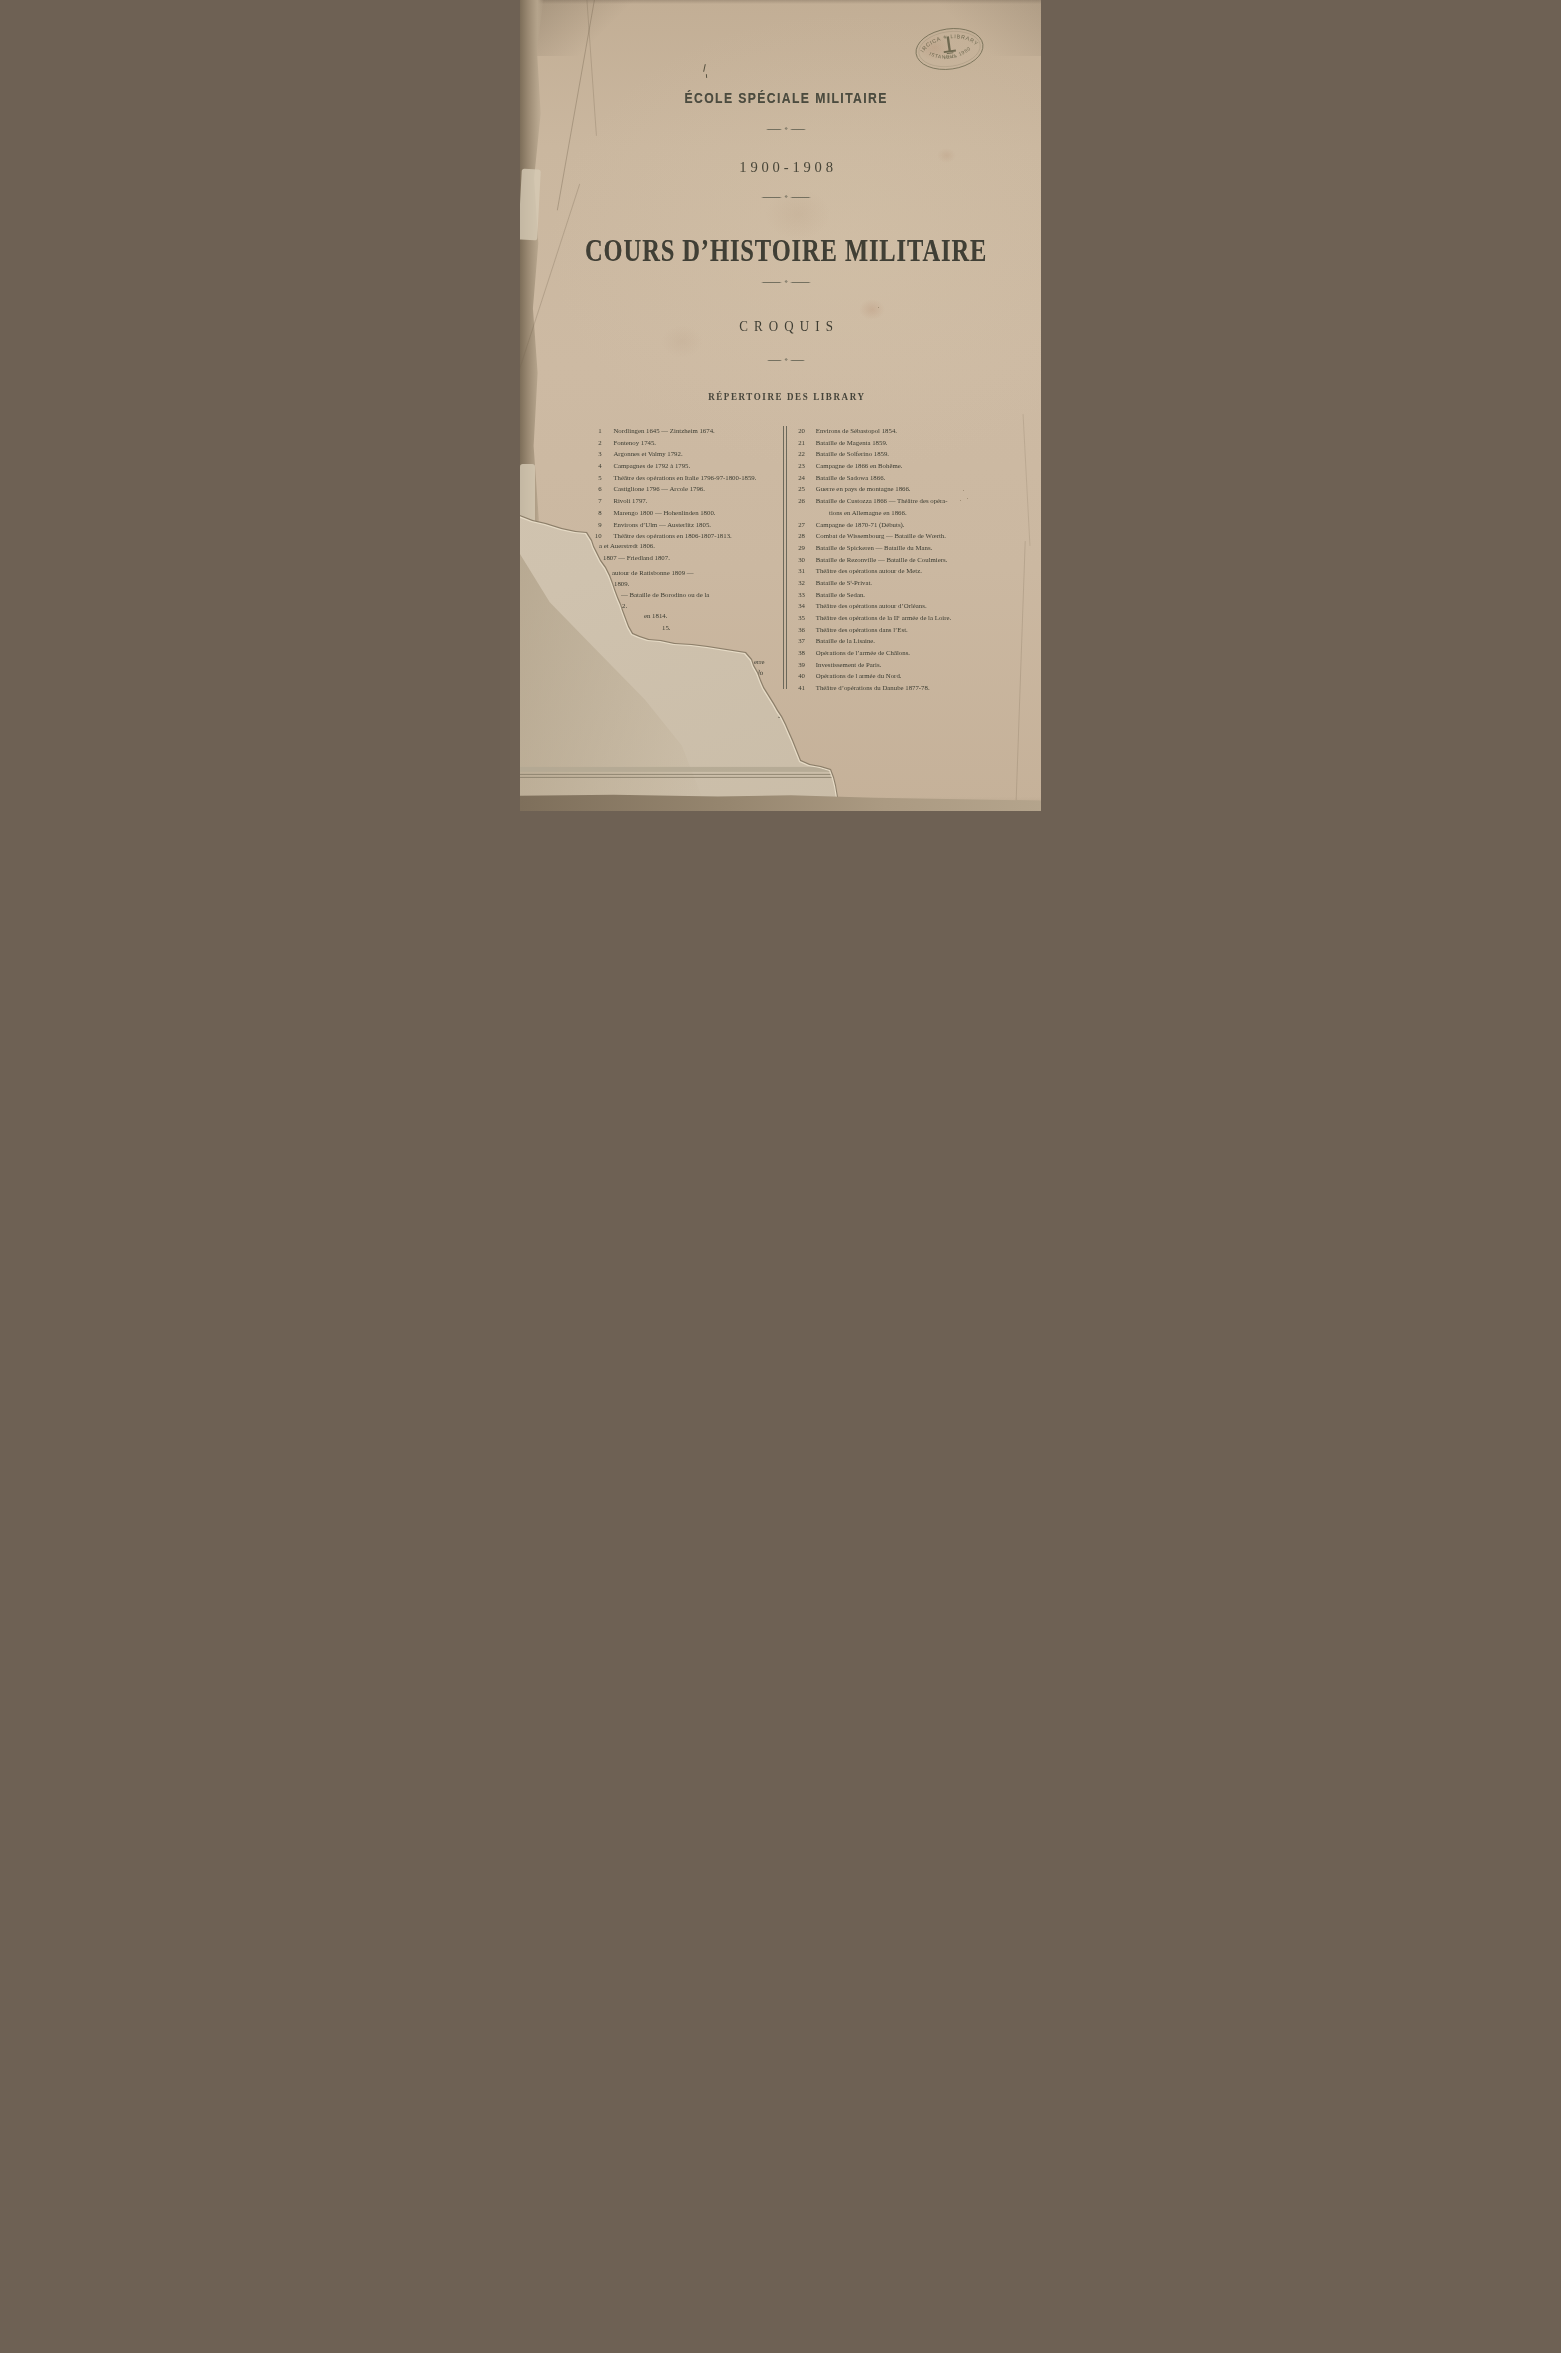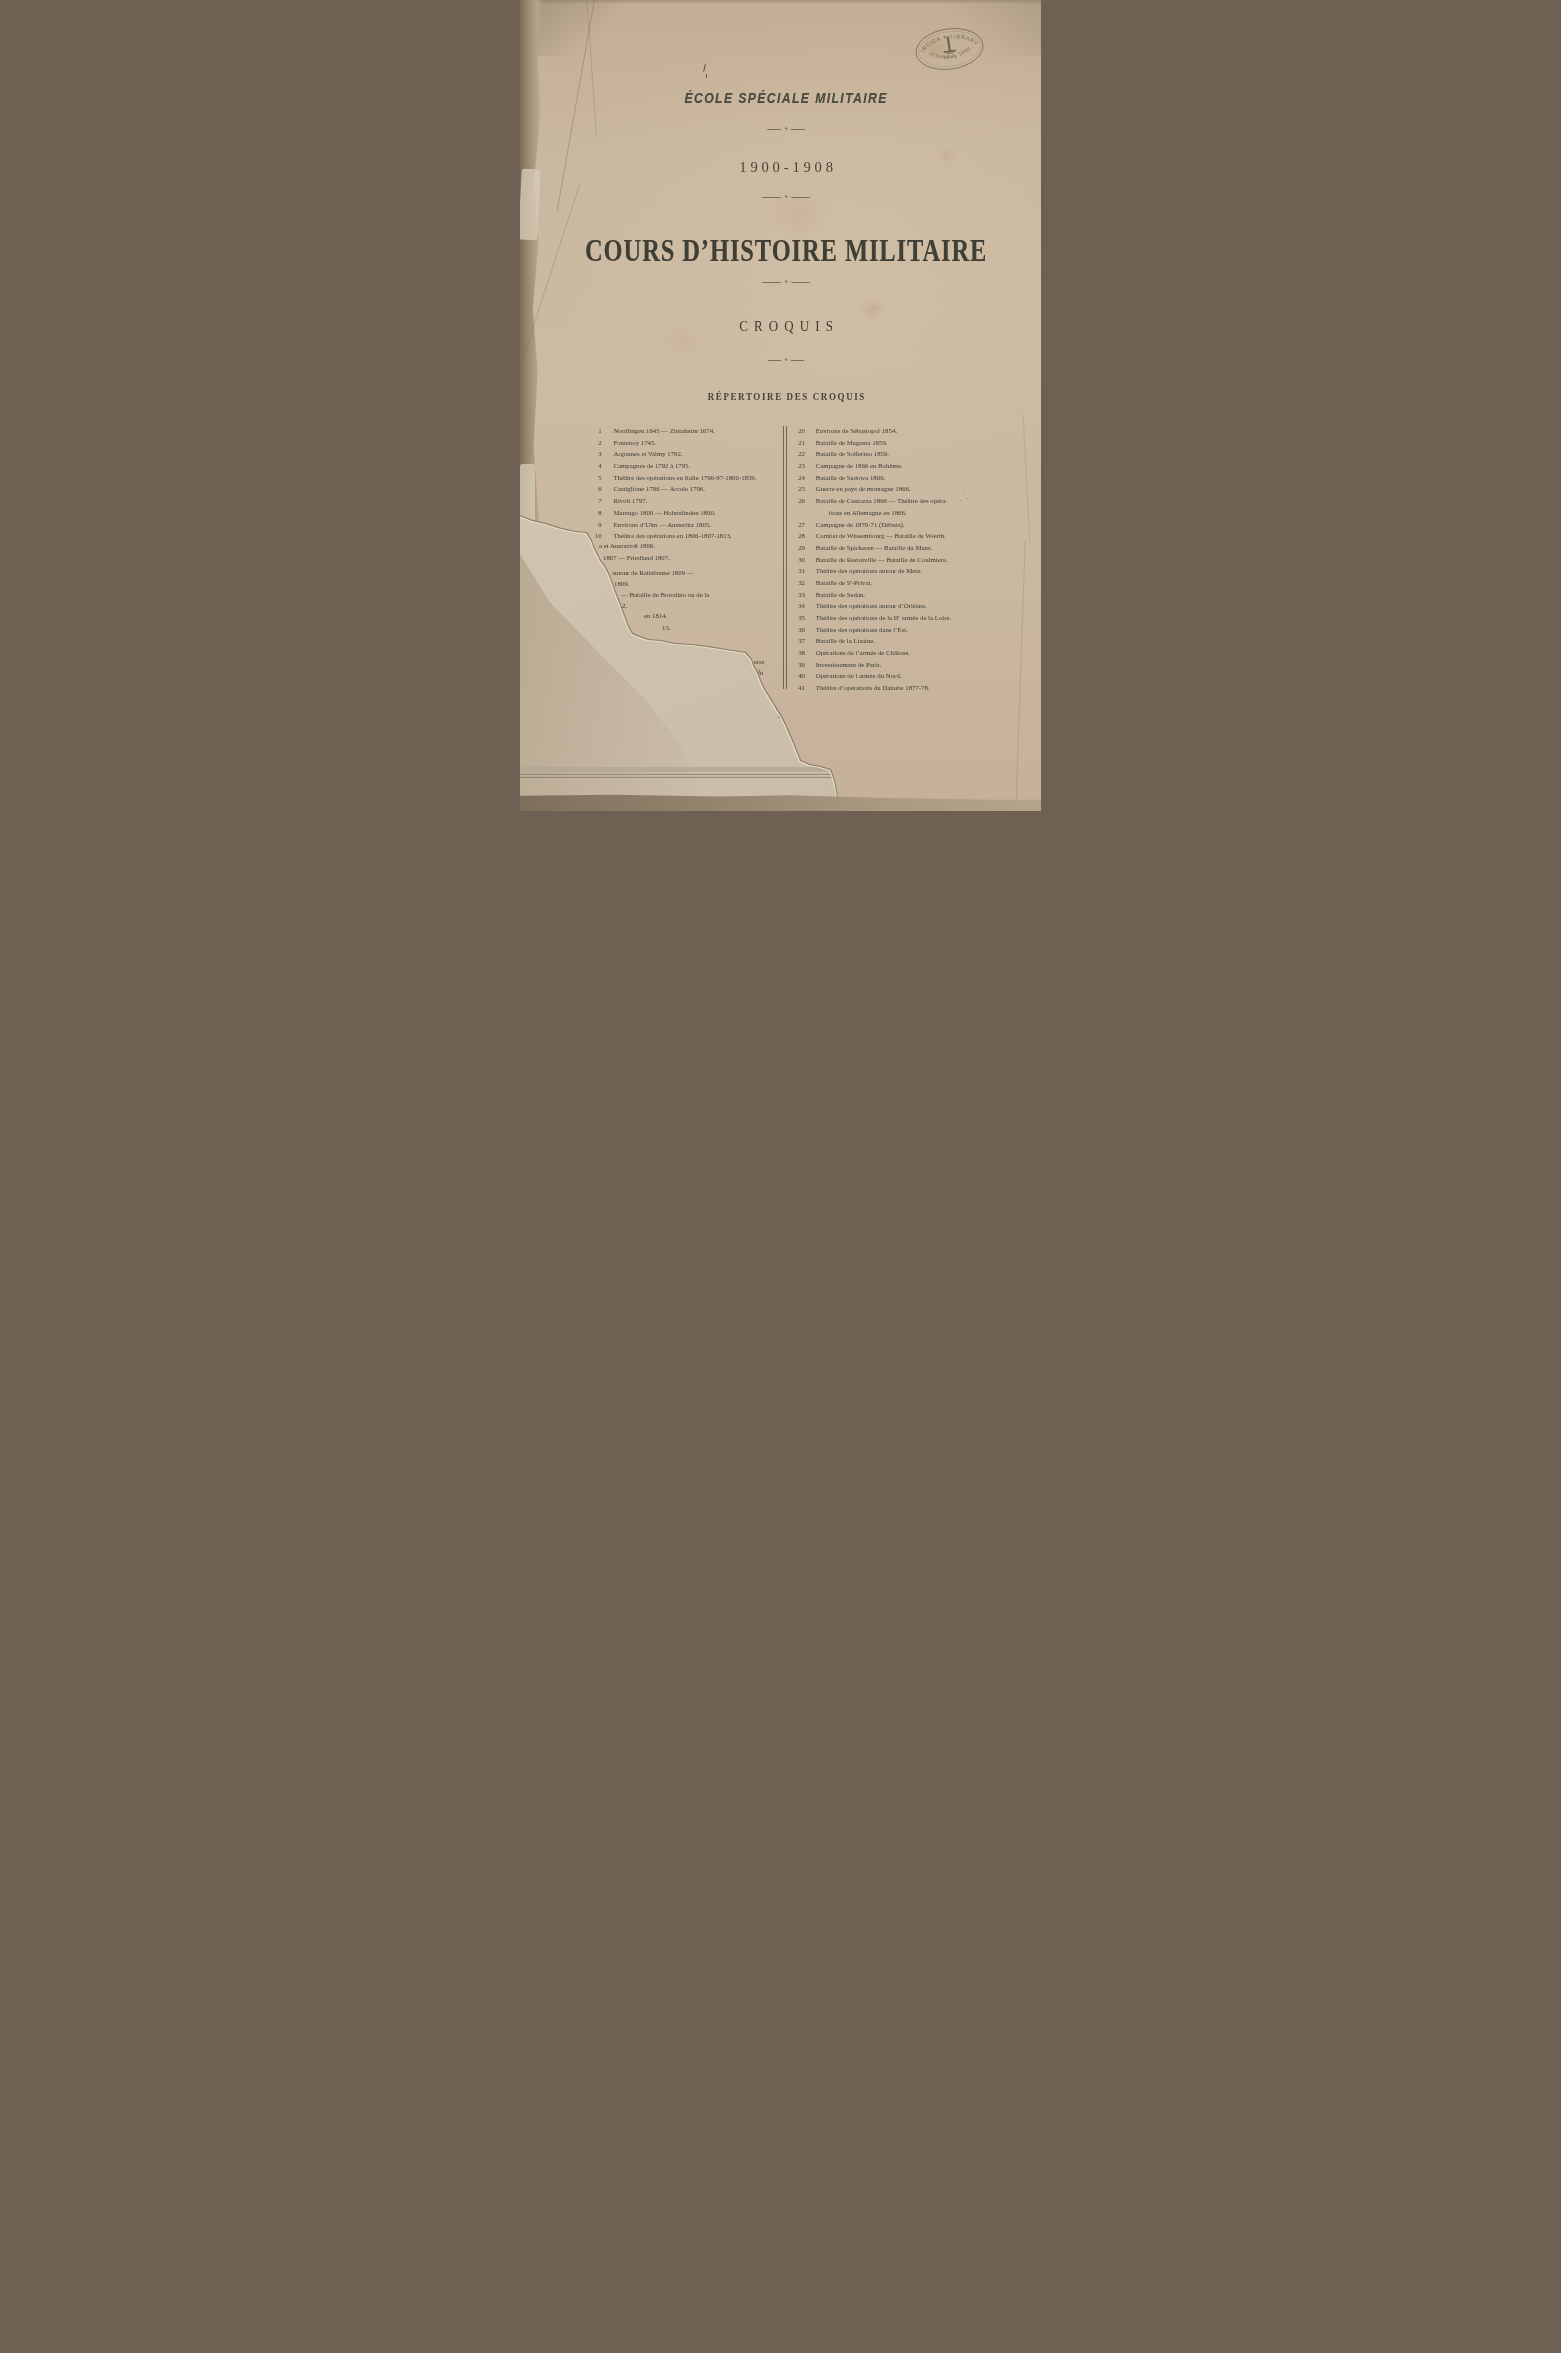--- a/index.html
+++ b/index.html
@@ -39,21 +39,21 @@
   .speck{position:absolute;width:1.4px;height:1.4px;border-radius:50%;background:rgba(106,87,63,.55);}
   .ink-mark{position:absolute;background:#43402f;border-radius:0.5px;opacity:.85;}
   .im1{left:184px;top:64px;width:1.4px;height:7.5px;transform:rotate(12deg);}
   .im2{left:186px;top:74px;width:0.9px;height:3.8px;transform:rotate(-5deg);}
   .bottom-right-shade{position:absolute;left:320px;right:0;bottom:0;height:14px;background:linear-gradient(transparent,rgba(130,112,88,.28));}
   
   .stamp{position:absolute;left:394px;top:27px;opacity:.82;mix-blend-mode:multiply;}
   
   .content{position:absolute;left:11.3px;right:0;top:0;text-align:center;}
   .h-school{position:absolute;left:0;right:0;top:91px;font-family:"Liberation Sans",sans-serif;
-    font-weight:700;font-size:12.2px;letter-spacing:1.4px;color:#4b4b3f;font-style:italic;}
+    font-weight:700;font-size:12.2px;letter-spacing:1.4px;color:#4b4b3f;}
   .h-school span{display:inline-block;transform:scaleY(1.22);text-shadow:0 0 0.5px rgba(75,75,63,.45);}
   .h-years{position:absolute;left:0;right:0;top:159px;font-size:14.6px;letter-spacing:3.8px;color:#474538;}
   .h-years span{display:inline-block;transform:scaleY(1.05);padding-left:3.8px;}
   .h-title{position:absolute;left:0;right:0;top:232px;font-weight:700;font-size:24.5px;letter-spacing:0.9px;color:#403f35;}
   .h-title span{display:inline-block;transform:scale(1,1.32);transform-origin:center top;text-shadow:0 0 0.5px rgba(64,63,53,.4);}
   .h-croquis{position:absolute;left:0;right:0;top:318px;font-size:13px;letter-spacing:6.1px;color:#3e3d33;}
   .h-croquis span{display:inline-block;transform:scaleY(1.15);padding-left:6.1px;}
   .h-repertoire{position:absolute;left:0;right:0;top:392px;font-weight:700;font-size:9px;letter-spacing:1.6px;color:#45443a;}
   .h-repertoire span{display:inline-block;transform:scaleY(1.08);padding-left:1.4px;}
   .orn{position:absolute;left:0;right:0;display:flex;align-items:center;justify-content:center;color:#57584a;opacity:.75;}
@@ -180,21 +180,21 @@
         <span class="line"></span>
         <span class="glyph">❖</span>
         <span class="line"></span>
       </div>
     <div class="h-croquis"><span>CROQUIS</span></div>
     <div class="orn d4">
         <span class="line"></span>
         <span class="glyph">❖</span>
         <span class="line"></span>
       </div>
-    <div class="h-repertoire"><span>RÉPERTOIRE DES CROQUIS</span></div>
+    <div class="h-repertoire"><span>RÉPERTOIRE DES LIBRARY</span></div>
   </div>
 
   <div class="col-divider z3"></div>
 
   <div class="list lcol z3">
 
       <div class="row">
         <span class="num">1</span>
         <span class="txt">Nordlingen 1645 — Zintzheim 1674.</span>
       </div>

